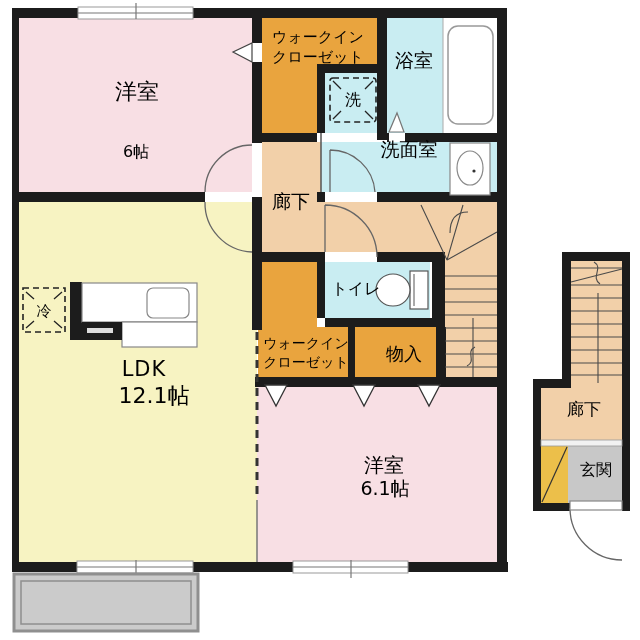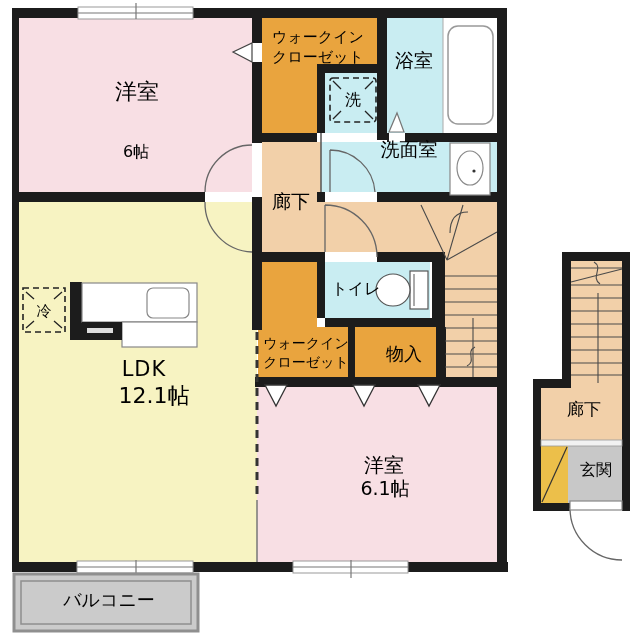--- a/index.html
+++ b/index.html
@@ -181,16 +181,15 @@
   <div class="lbl" style="left:291px;top:201px;font-size:19px;">廊下</div>
   <div class="lbl" style="left:356px;top:289px;font-size:16px;">トイレ</div>
   <div class="lbl" style="left:144px;top:369px;font-size:21px;letter-spacing:1px;">LDK</div>
   <div class="lbl" style="left:154px;top:396px;font-size:22px;">12.1帖</div>
   <div class="lbl" style="left:44px;top:311px;font-size:15px;">冷</div>
   <div class="lbl" style="left:306px;top:343px;font-size:14px;">ウォークイン</div>
   <div class="lbl" style="left:306px;top:362px;font-size:14px;">クローゼット</div>
   <div class="lbl" style="left:404px;top:354px;font-size:18px;">物入</div>
   <div class="lbl" style="left:384px;top:465px;font-size:20px;">洋室</div>
   <div class="lbl" style="left:385px;top:488px;font-size:19px;">6.1帖</div>
-  <div class="lbl" style="left:109px;top:600px;font-size:18px;">バルコニー</div>
   <div class="lbl" style="left:584px;top:409px;font-size:17px;">廊下</div>
   <div class="lbl" style="left:596px;top:470px;font-size:16px;">玄関</div>
 </div>
 
 </body></html>

